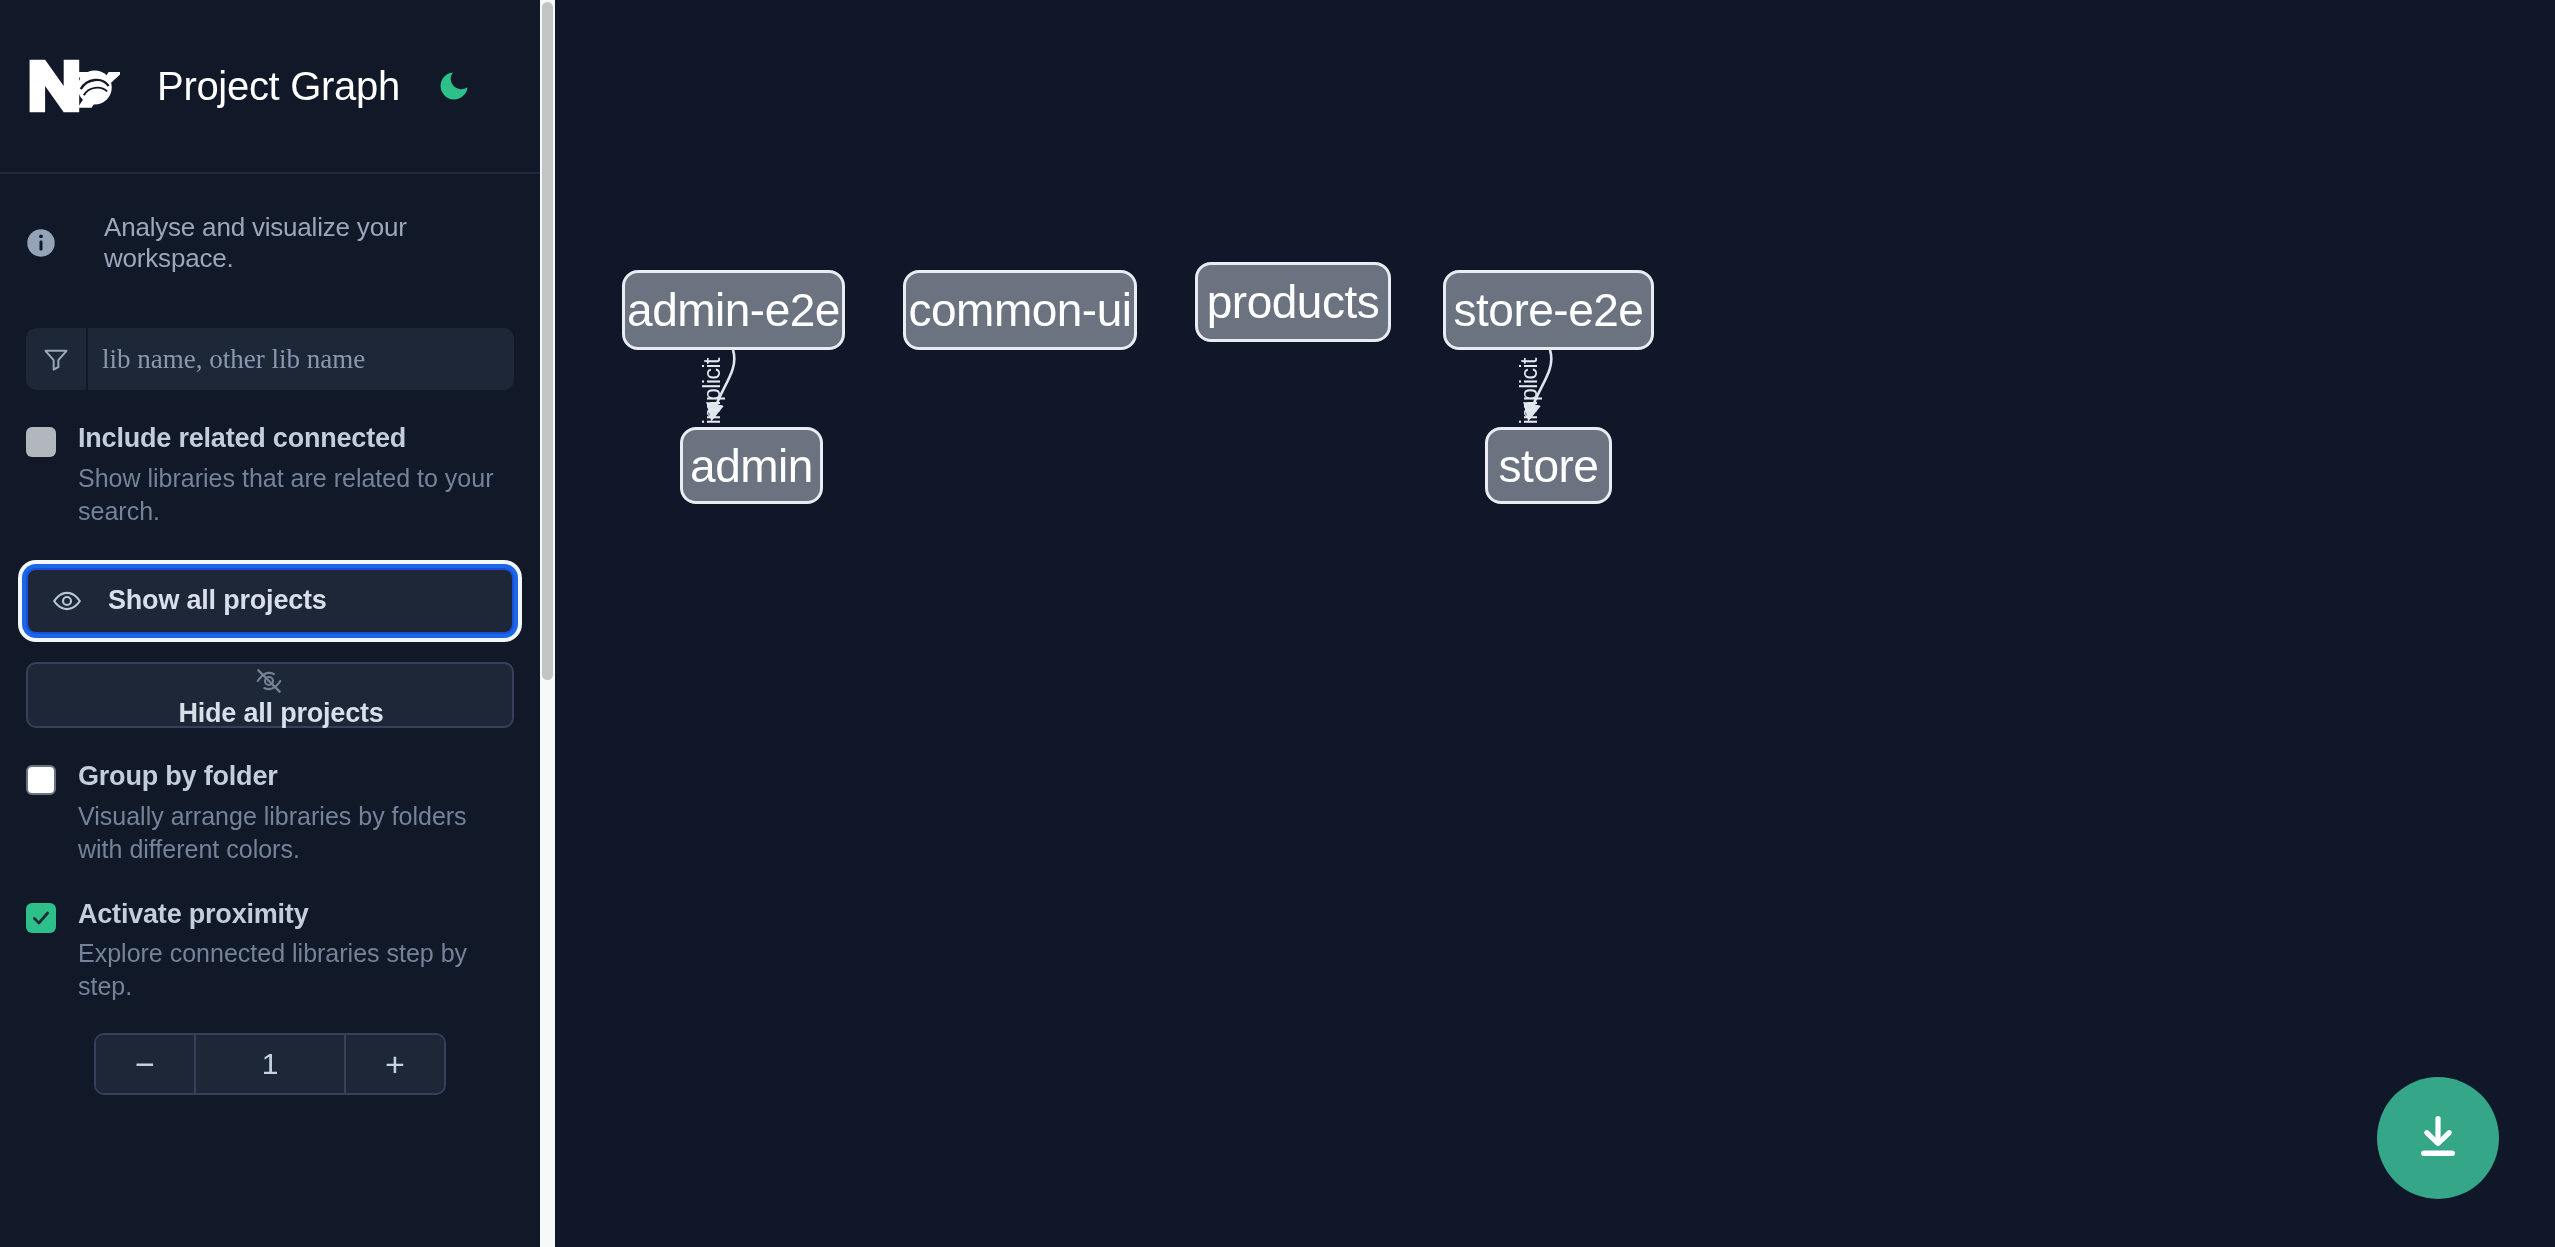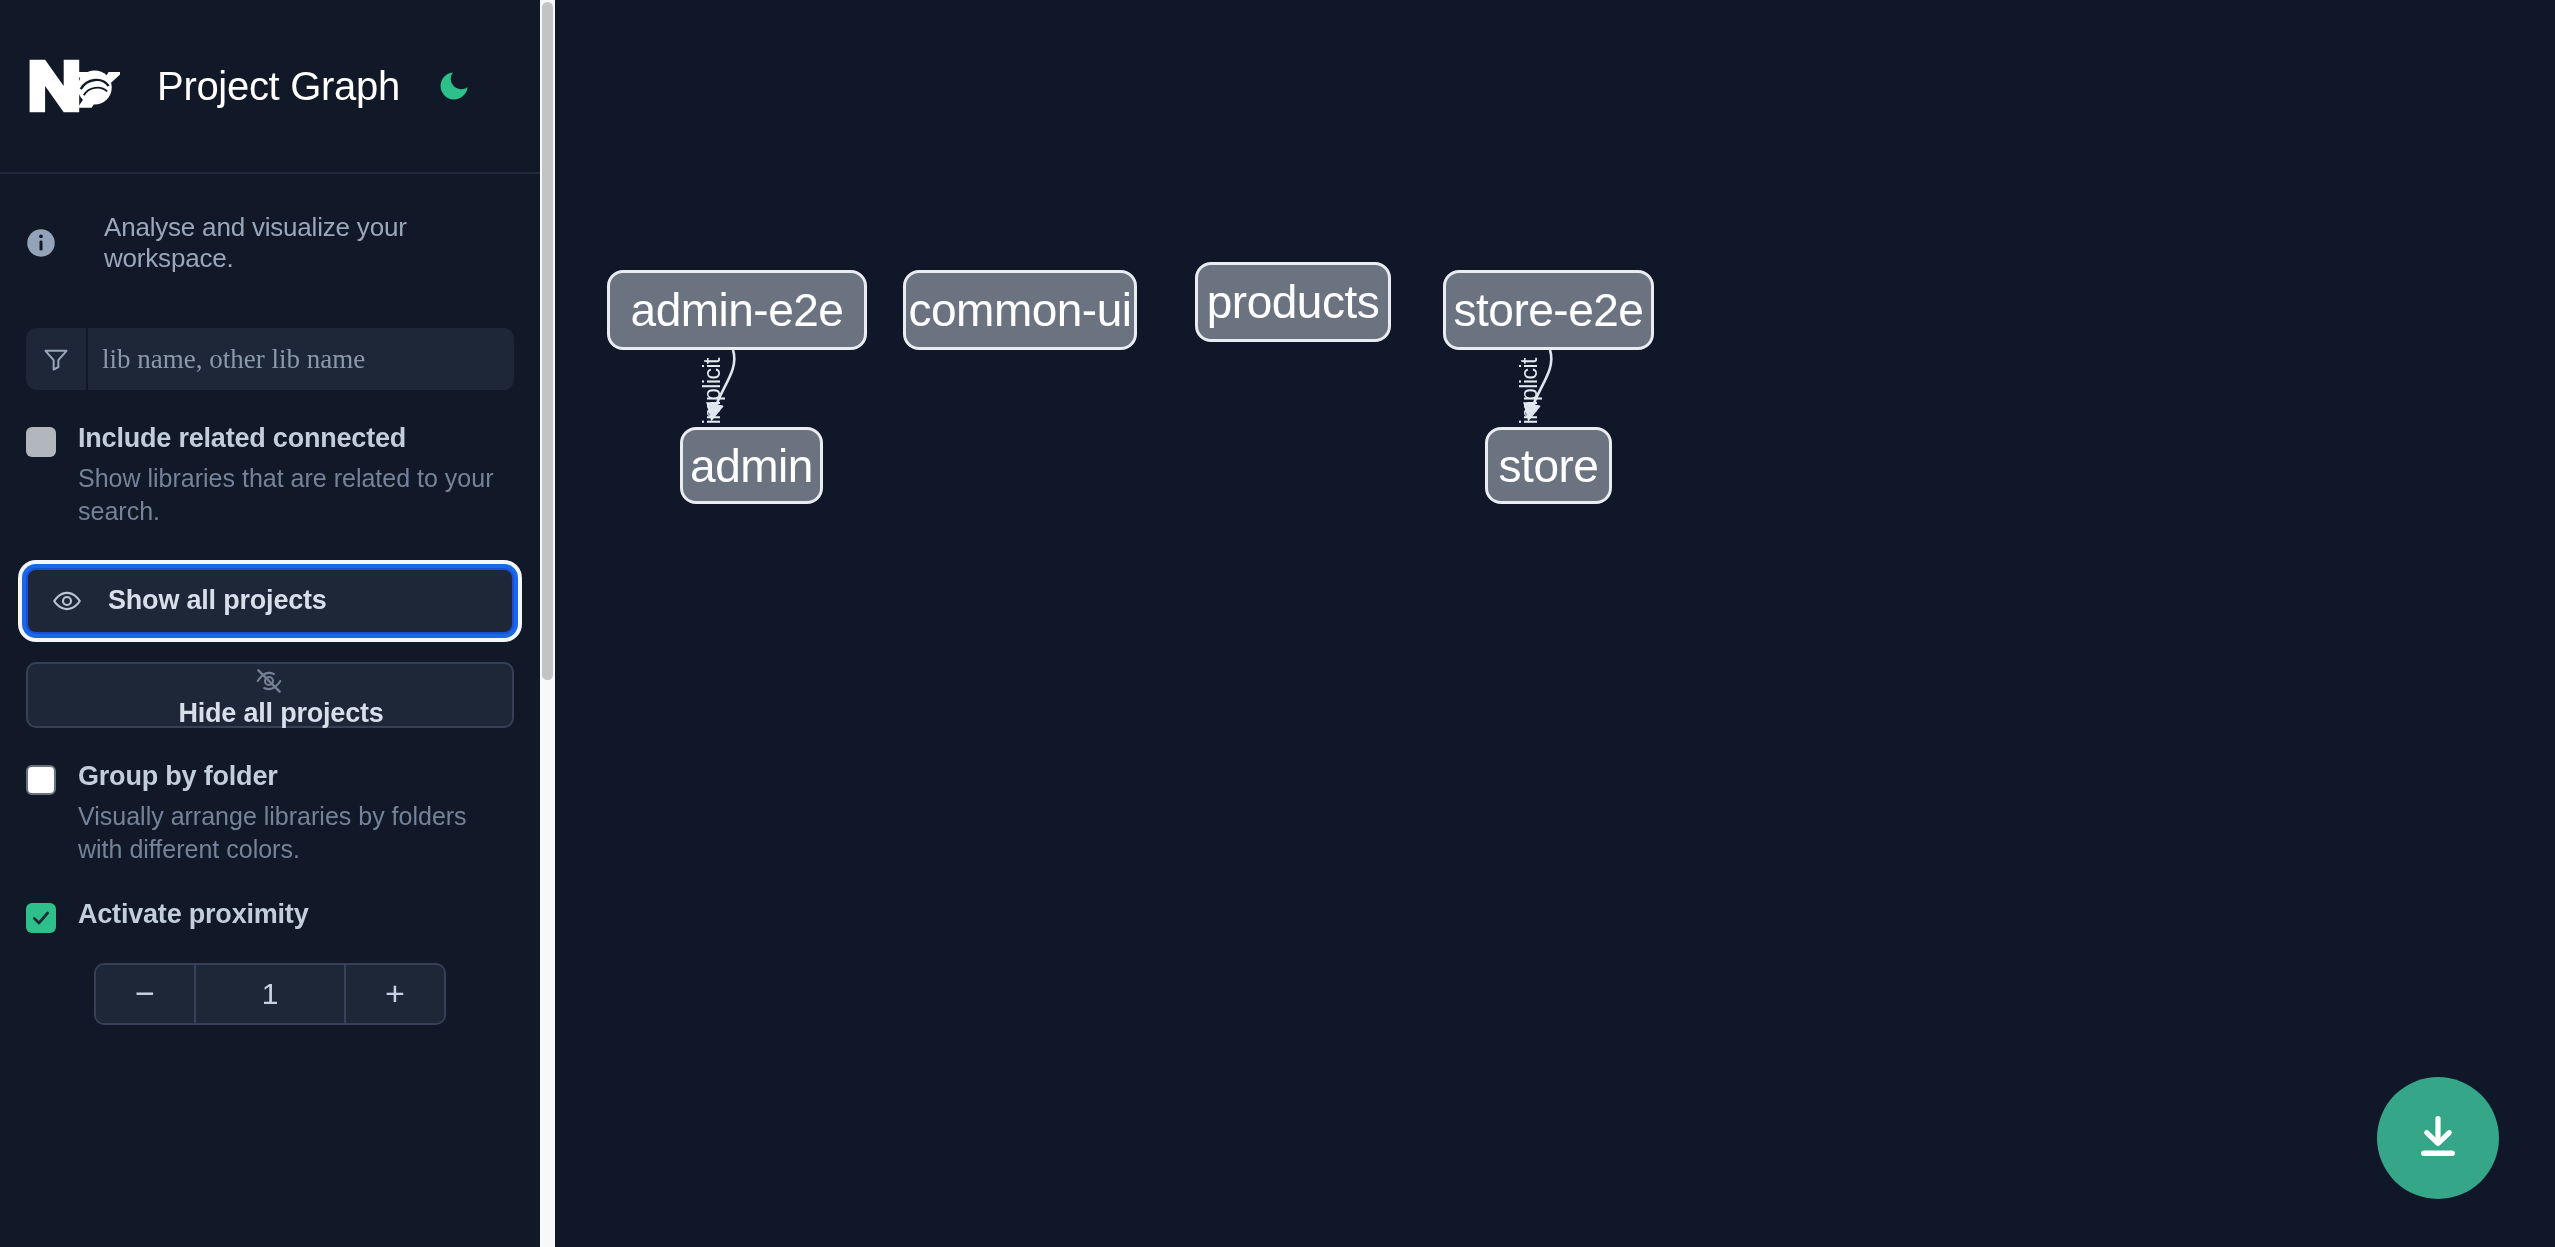--- a/index.html
+++ b/index.html
@@ -285,20 +285,21 @@
 
         
         <div class="opt-block">
           <span class="cbx checked">
             <svg class="tick" viewBox="0 0 24 24" aria-hidden="true">
               <path d="M4 12.5l5.5 5.5L20 6" fill="none" stroke="#1f2937" stroke-width="3.2" stroke-linecap="round" stroke-linejoin="round"></path>
             </svg>
           </span>
           <div class="opt-texts">
             <div class="opt-label">Activate proximity</div>
+            <div class="opt-desc">Explore connected libraries step by step.</div>
           </div>
         </div>
 
         
         <div class="stepper">
           <button class="step-btn minus">−</button>
           <div class="step-val">1</div>
           <button class="step-btn plus">+</button>
         </div>
 
@@ -318,21 +319,21 @@
           <path d="M0 0 L10 5 L0 10 z" fill="#dfe5ee"></path>
         </marker>
       </defs>
       <path d="M 178 350 C 185 372 163 390 157 418" stroke="#dfe5ee" stroke-width="2.6" fill="none" marker-end="url(#arrow)"></path>
       <path d="M 995 350 C 1002 372 980 390 974 418" stroke="#dfe5ee" stroke-width="2.6" fill="none" marker-end="url(#arrow)"></path>
     </svg>
 
     <span class="edge-label" style="left:144px; top:358px;">implicit</span>
     <span class="edge-label" style="left:961px; top:358px;">implicit</span>
 
-    <div class="node" style="left:52px;  top:270px; width:260px; height:80px;">admin-e2e</div>
+    <div class="node" style="left:67px;  top:270px; width:223px; height:80px;">admin-e2e</div>
     <div class="node" style="left:348px; top:270px; width:234px; height:80px;">common-ui</div>
     <div class="node" style="left:640px; top:262px; width:196px; height:80px;">products</div>
     <div class="node" style="left:888px; top:270px; width:211px; height:80px;">store-e2e</div>
     <div class="node" style="left:125px; top:427px; width:143px; height:77px;">admin</div>
     <div class="node" style="left:930px; top:427px; width:127px; height:77px;">store</div>
 
     <button class="dl-fab">
       <span>
         <svg viewBox="0 0 24 24" width="52" height="52" aria-hidden="true">
           <path d="M12 3.5v11" stroke="#ffffff" stroke-width="2.4" stroke-linecap="round" fill="none"></path>

